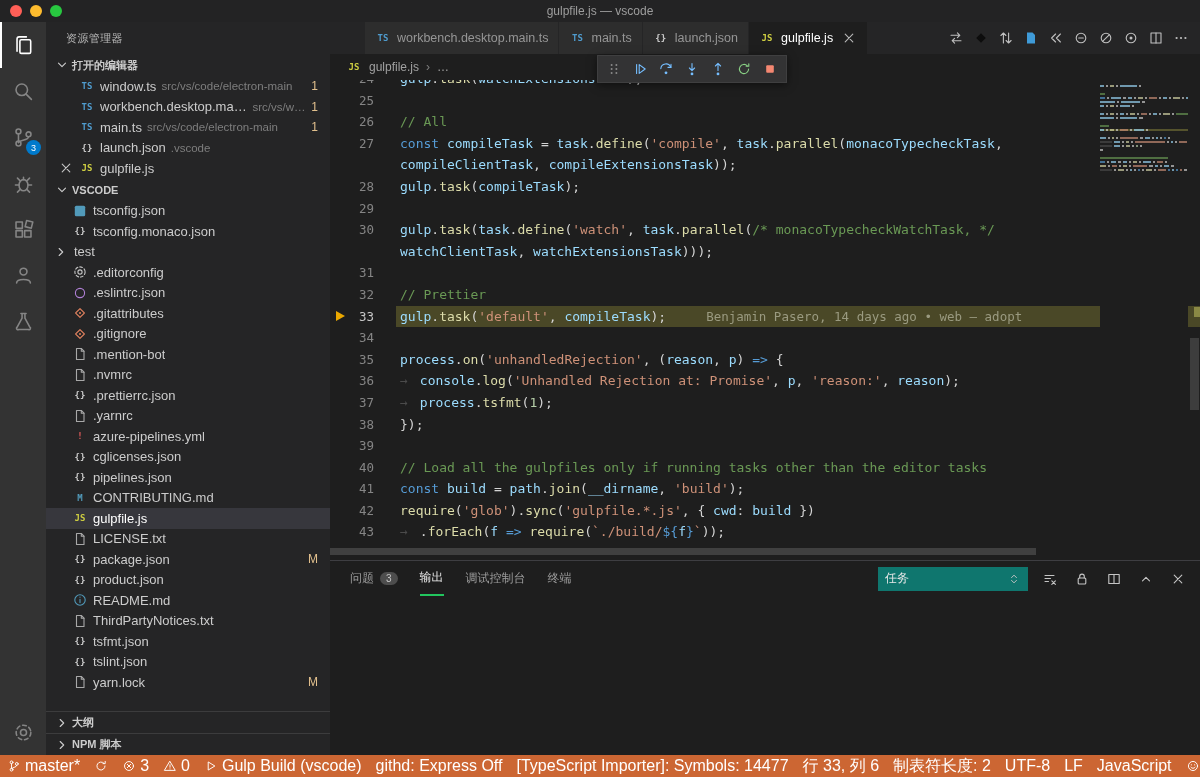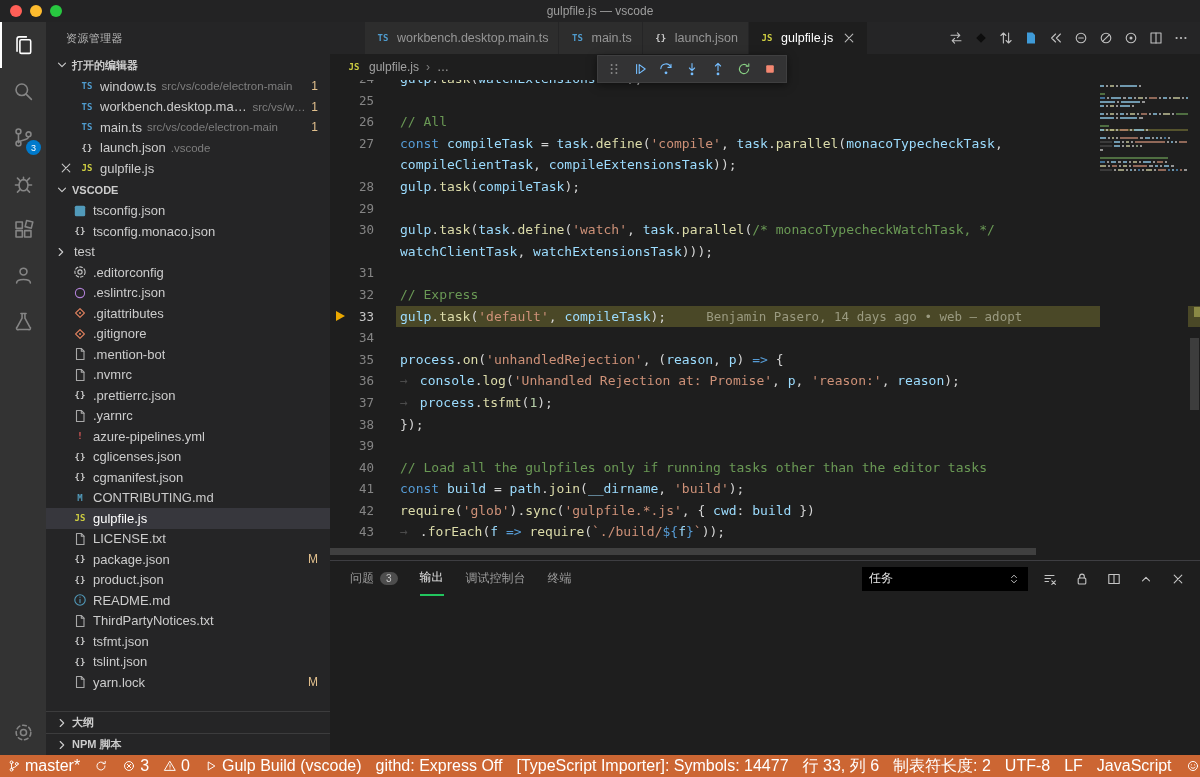--- a/index.html
+++ b/index.html
@@ -73,21 +73,21 @@
 .dt-btn{width:26px;height:26px;display:flex;align-items:center;justify-content:center;cursor:pointer}
 .dt-btn .icon{width:16px;height:16px}
 
 .panel{flex:0 0 195px;border-top:1px solid #3e3e42;background:#1e1e1e;display:flex;flex-direction:column}
 .panel-header{flex:0 0 35px;display:flex;align-items:center;padding:0 12px 0 20px}
 .panel-tabs{display:flex;gap:22px;align-items:center;height:35px}
 .ptab{font-size:12px;color:#9d9d9d;display:flex;gap:6px;align-items:center;height:35px;cursor:pointer;border-bottom:1px solid transparent}
 .ptab.active{color:#e7e7e7;border-bottom:2px solid #22c55e}
 .pbadge{background:#4d4d4d;color:#c5c5c5;border-radius:9px;font-size:10px;padding:1px 6px}
 .panel-right{margin-left:auto;display:flex;align-items:center;gap:12px}
-.pselect{width:166px;height:24px;background:#000000;color:#e8e8e8;font-size:12px;display:flex;align-items:center;padding:0 7px;cursor:pointer}
+.pselect{width:150px;height:24px;background:#0f766e;color:#e8e8e8;font-size:12px;display:flex;align-items:center;padding:0 7px;cursor:pointer}
 .pselect .icon{margin-left:auto;width:14px;height:14px;color:#c5c5c5}
 .pa{width:20px;height:20px;color:#c5c5c5;display:flex;align-items:center;justify-content:center;cursor:pointer}
 .pa .icon{width:16px;height:16px}
 .panel-content{flex:1;background:#1e1e1e}
 
 .statusbar{flex:0 0 22px;height:22px;background:#cc6633;display:flex;justify-content:flex-start;color:#ffffff;font-size:16px}
 .sbgrp{display:flex;align-items:center}
 .sb-item{display:flex;align-items:center;gap:4px;padding:0 7px;height:22px;cursor:pointer;white-space:nowrap}
 .sb-item .icon{width:14px;height:14px}
 .icon svg{width:100%;height:100%;display:block}
@@ -327,21 +327,21 @@
           <div class="row">
             <span class="ficon" style="color: rgb(224, 90, 90);">!</span>
             <span class="fname">azure-pipelines.yml</span>
           </div>
           <div class="row">
             <span class="ficon" style="color: rgb(200, 200, 200);">{}</span>
             <span class="fname">cglicenses.json</span>
           </div>
           <div class="row">
             <span class="ficon" style="color: rgb(200, 200, 200);">{}</span>
-            <span class="fname">cgmanifest.json</span>
+            <span class="fname">pipelines.json</span>
           </div>
           <div class="row">
             <span class="ficon" style="color: rgb(81, 154, 186);">M</span>
             <span class="fname">CONTRIBUTING.md</span>
           </div>
           <div class="row selected">
             <span class="ficon" style="color: rgb(203, 203, 65);">JS</span>
             <span class="fname">gulpfile.js</span>
           </div>
           <div class="row">
@@ -536,21 +536,21 @@
             <div class="code-row"><span class="gutter">24</span><span class="ctext"><span class="tk-v">gulp</span><span class="tk-p">.</span><span class="tk-f">task</span><span class="tk-p">(</span><span class="tk-v">watchExtensionsTask</span><span class="tk-p">);</span></span></div>
             <div class="code-row"><span class="gutter">25</span><span class="ctext"></span></div>
             <div class="code-row"><span class="gutter">26</span><span class="ctext"><span class="tk-c">// All</span></span></div>
             <div class="code-row"><span class="gutter">27</span><span class="ctext"><span class="tk-k">const</span><span class="tk-p"> </span><span class="tk-v">compileTask</span><span class="tk-p"> = </span><span class="tk-v">task</span><span class="tk-p">.</span><span class="tk-f">define</span><span class="tk-p">(</span><span class="tk-s">'compile'</span><span class="tk-p">, </span><span class="tk-v">task</span><span class="tk-p">.</span><span class="tk-f">parallel</span><span class="tk-p">(</span><span class="tk-v">monacoTypecheckTask</span><span class="tk-p">,</span></span></div>
             <div class="code-row"><span class="gutter"></span><span class="ctext"><span class="tk-v">compileClientTask</span><span class="tk-p">, </span><span class="tk-v">compileExtensionsTask</span><span class="tk-p">));</span></span></div>
             <div class="code-row"><span class="gutter">28</span><span class="ctext"><span class="tk-v">gulp</span><span class="tk-p">.</span><span class="tk-f">task</span><span class="tk-p">(</span><span class="tk-v">compileTask</span><span class="tk-p">);</span></span></div>
             <div class="code-row"><span class="gutter">29</span><span class="ctext"></span></div>
             <div class="code-row"><span class="gutter">30</span><span class="ctext"><span class="tk-v">gulp</span><span class="tk-p">.</span><span class="tk-f">task</span><span class="tk-p">(</span><span class="tk-v">task</span><span class="tk-p">.</span><span class="tk-f">define</span><span class="tk-p">(</span><span class="tk-s">'watch'</span><span class="tk-p">, </span><span class="tk-v">task</span><span class="tk-p">.</span><span class="tk-f">parallel</span><span class="tk-p">(</span><span class="tk-c">/* monacoTypecheckWatchTask, */</span></span></div>
             <div class="code-row"><span class="gutter"></span><span class="ctext"><span class="tk-v">watchClientTask</span><span class="tk-p">, </span><span class="tk-v">watchExtensionsTask</span><span class="tk-p">)));</span></span></div>
             <div class="code-row"><span class="gutter">31</span><span class="ctext"></span></div>
-            <div class="code-row"><span class="gutter">32</span><span class="ctext"><span class="tk-c">// Express</span></span></div>
+            <div class="code-row"><span class="gutter">32</span><span class="ctext"><span class="tk-c">// Prettier</span></span></div>
             <div class="code-row current"><span class="gutter">33<span class="dbg-arrow"></span></span><span class="ctext"><span class="tk-v">gulp</span><span class="tk-p">.</span><span class="tk-f">task</span><span class="tk-p">(</span><span class="tk-s">'default'</span><span class="tk-p">, </span><span class="tk-v">compileTask</span><span class="tk-p">);</span><span class="blame">Benjamin Pasero, 14 days ago • web – adopt </span></span></div>
             <div class="code-row"><span class="gutter">34</span><span class="ctext"></span></div>
             <div class="code-row"><span class="gutter">35</span><span class="ctext"><span class="tk-v">process</span><span class="tk-p">.</span><span class="tk-f">on</span><span class="tk-p">(</span><span class="tk-s">'unhandledRejection'</span><span class="tk-p">, (</span><span class="tk-v">reason</span><span class="tk-p">, </span><span class="tk-v">p</span><span class="tk-p">) </span><span class="tk-k">=&gt;</span><span class="tk-p"> {</span></span></div>
             <div class="code-row"><span class="gutter">36</span><span class="ctext"><span class="tk-w">→</span><span class="tk-v">console</span><span class="tk-p">.</span><span class="tk-f">log</span><span class="tk-p">(</span><span class="tk-s">'Unhandled Rejection at: Promise'</span><span class="tk-p">, </span><span class="tk-v">p</span><span class="tk-p">, </span><span class="tk-s">'reason:'</span><span class="tk-p">, </span><span class="tk-v">reason</span><span class="tk-p">);</span></span></div>
             <div class="code-row"><span class="gutter">37</span><span class="ctext"><span class="tk-w">→</span><span class="tk-v">process</span><span class="tk-p">.</span><span class="tk-f">tsfmt</span><span class="tk-p">(</span><span class="tk-n">1</span><span class="tk-p">);</span></span></div>
             <div class="code-row"><span class="gutter">38</span><span class="ctext"><span class="tk-p">});</span></span></div>
             <div class="code-row"><span class="gutter">39</span><span class="ctext"></span></div>
             <div class="code-row"><span class="gutter">40</span><span class="ctext"><span class="tk-c">// Load all the gulpfiles only if running tasks other than the editor tasks</span></span></div>
             <div class="code-row"><span class="gutter">41</span><span class="ctext"><span class="tk-k">const</span><span class="tk-p"> </span><span class="tk-v">build</span><span class="tk-p"> = </span><span class="tk-v">path</span><span class="tk-p">.</span><span class="tk-f">join</span><span class="tk-p">(</span><span class="tk-v">__dirname</span><span class="tk-p">, </span><span class="tk-s">'build'</span><span class="tk-p">);</span></span></div>
             <div class="code-row"><span class="gutter">42</span><span class="ctext"><span class="tk-f">require</span><span class="tk-p">(</span><span class="tk-s">'glob'</span><span class="tk-p">).</span><span class="tk-f">sync</span><span class="tk-p">(</span><span class="tk-s">'gulpfile.*.js'</span><span class="tk-p">, { </span><span class="tk-v">cwd</span><span class="tk-p">: </span><span class="tk-v">build</span><span class="tk-p"> })</span></span></div>

